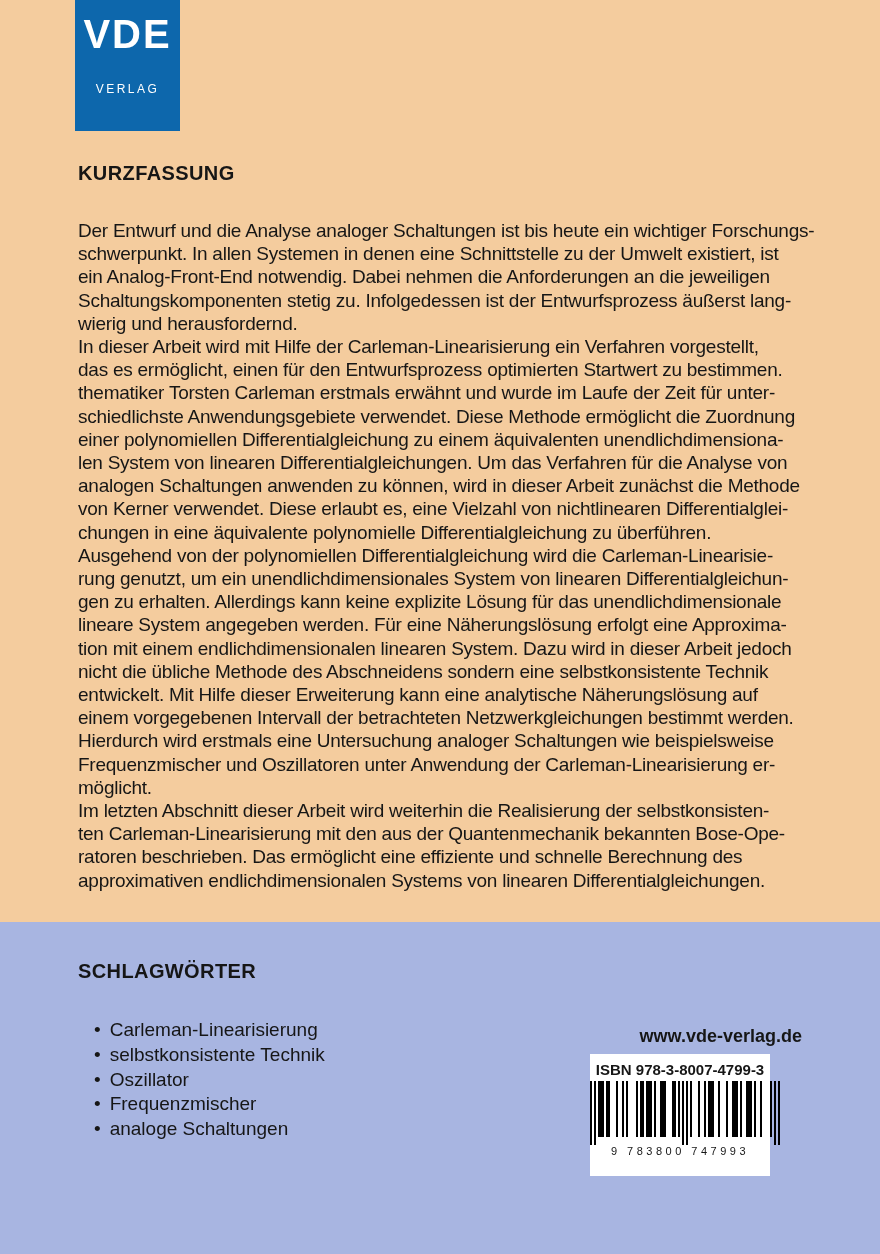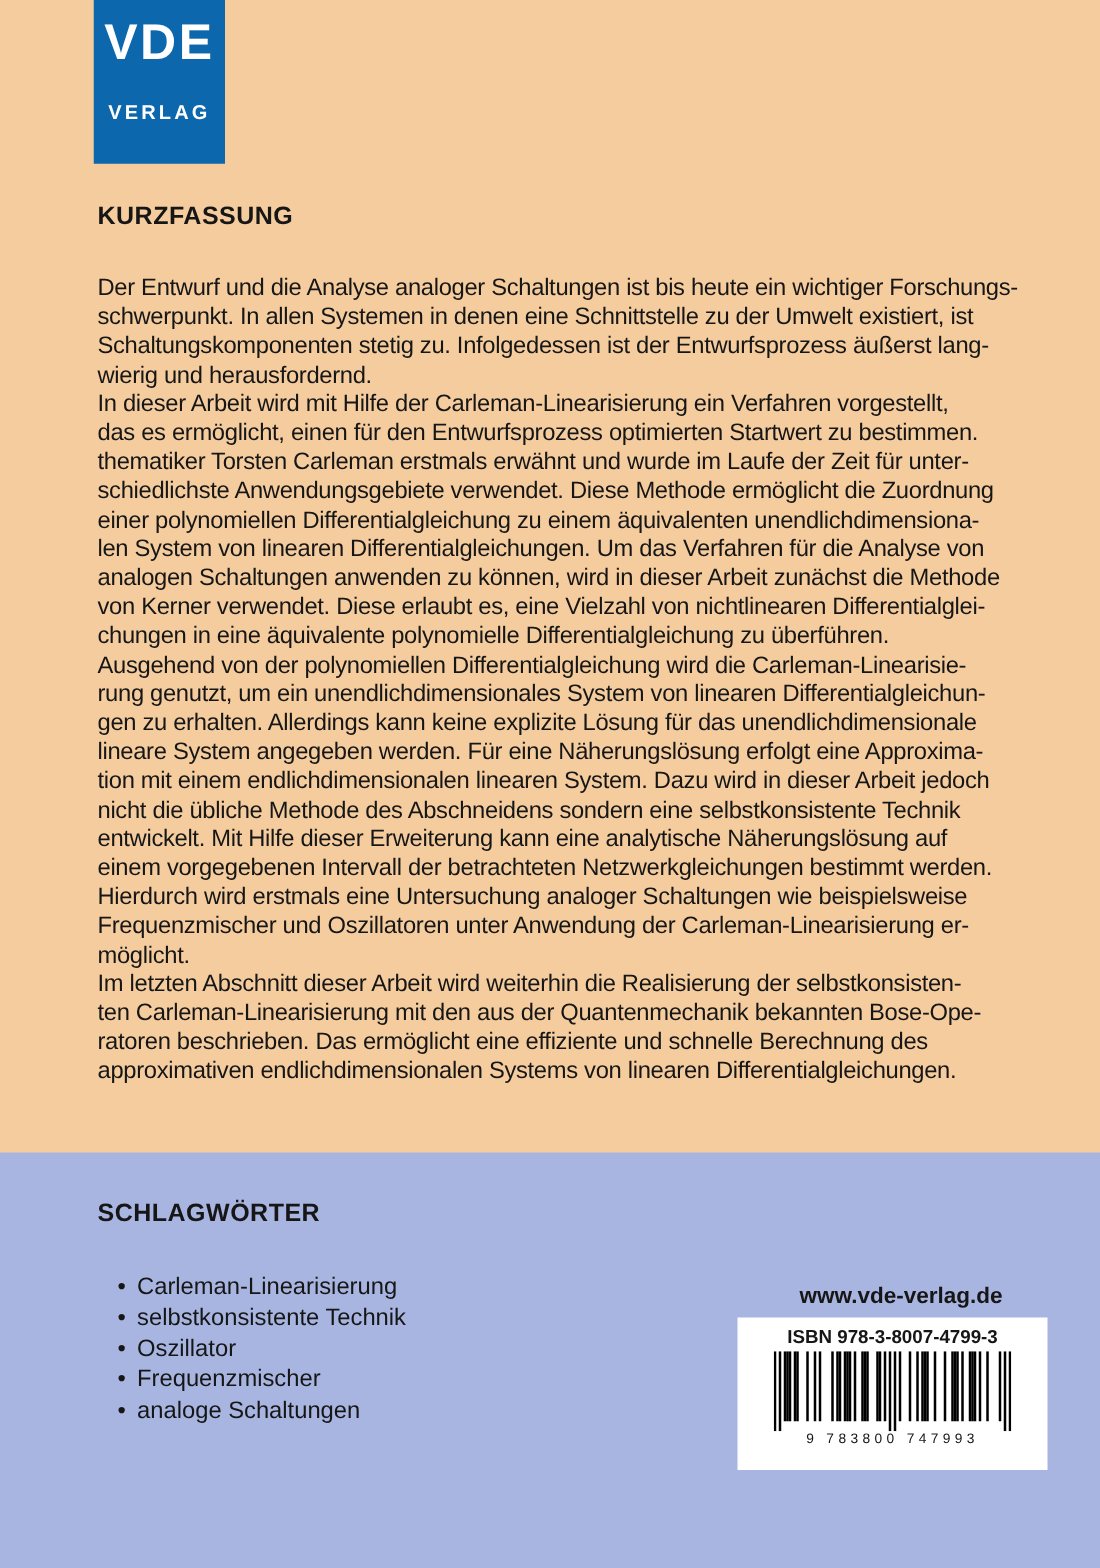--- a/index.html
+++ b/index.html
@@ -32,22 +32,22 @@
     color: #ffffff;
     text-align: center;
   }
   .logo-vde {
     font-size: 40px;
     font-weight: bold;
     letter-spacing: 2px;
     padding-top: 12px;
   }
   .logo-verlag {
-    font-size: 16px;
-    font-weight: bold;
+    font-size: 12px;
+    font-weight: normal;
     letter-spacing: 2.5px;
     padding-top: 25px;
   }
   .heading {
     position: absolute;
     left: 78px; top: 162px;
     font-size: 20px;
     font-weight: bold;
     letter-spacing: 0.4px;
   }
@@ -81,21 +81,21 @@
     position: absolute;
     left: 590px; top: 104px;
     width: 212px;
     text-align: right;
     font-size: 18px;
     font-weight: bold;
   }
   .barcode-box {
     position: absolute;
     left: 590px; top: 132px;
-    width: 248px; height: 122px;
+    width: 180px; height: 122px;
     background: #ffffff;
     text-align: center;
   }
   .isbn {
     font-size: 15px;
     font-weight: bold;
     padding-top: 7px;
   }
   #barcode-svg { display: block; margin: 3px auto 0; }
   .barcode-number {
@@ -110,20 +110,21 @@
 
   <div class="top-section">
     <div class="logo">
       <div class="logo-vde">VDE</div>
       <div class="logo-verlag">VERLAG</div>
     </div>
     <div class="heading">KURZFASSUNG</div>
     <div class="abstract">
         <div class="line">Der Entwurf und die Analyse analoger Schaltungen ist bis heute ein wichtiger Forschungs-</div>
         <div class="line">schwerpunkt. In allen Systemen in denen eine Schnittstelle zu der Umwelt existiert, ist</div>
+        <div class="line">ein Analog-Front-End notwendig. Dabei nehmen die Anforderungen an die jeweiligen</div>
         <div class="line">Schaltungskomponenten stetig zu. Infolgedessen ist der Entwurfsprozess äußerst lang-</div>
         <div class="line">wierig und herausfordernd.</div>
         <div class="line">In dieser Arbeit wird mit Hilfe der Carleman-Linearisierung ein Verfahren vorgestellt,</div>
         <div class="line">das es ermöglicht, einen für den Entwurfsprozess optimierten Startwert zu bestimmen.</div>
         <div class="line">thematiker Torsten Carleman erstmals erwähnt und wurde im Laufe der Zeit für unter-</div>
         <div class="line">schiedlichste Anwendungsgebiete verwendet. Diese Methode ermöglicht die Zuordnung</div>
         <div class="line">einer polynomiellen Differentialgleichung zu einem äquivalenten unendlichdimensiona-</div>
         <div class="line">len System von linearen Differentialgleichungen. Um das Verfahren für die Analyse von</div>
         <div class="line">analogen Schaltungen anwenden zu können, wird in dieser Arbeit zunächst die Methode</div>
         <div class="line">von Kerner verwendet. Diese erlaubt es, eine Vielzahl von nichtlinearen Differentialglei-</div>

